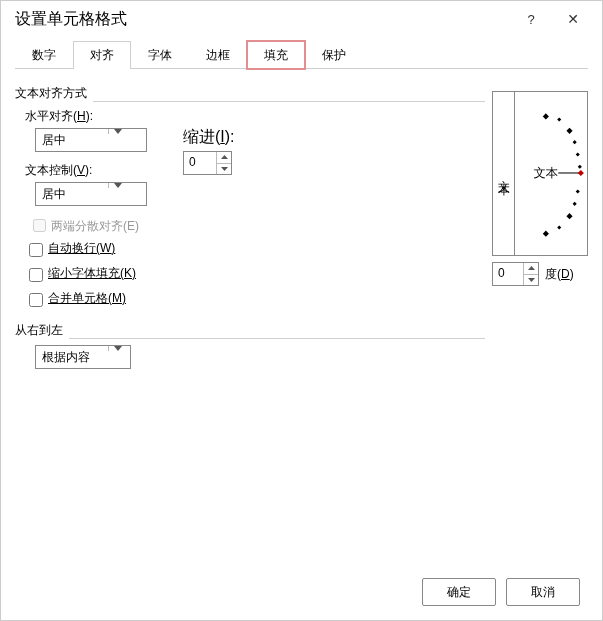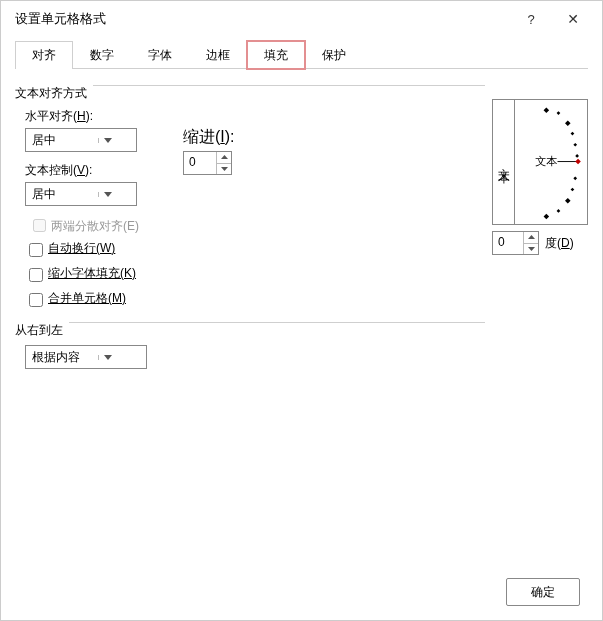--- a/index.html
+++ b/index.html
@@ -14,21 +14,21 @@
     position: relative;
     border: 1px solid #ccc;
   }
   
   .titlebar {
     display: flex;
     align-items: center;
     height: 36px;
     padding: 0 8px 0 14px;
   }
-  .titlebar .title { flex: 1; font-size: 13px; }
+  .titlebar .title { flex: 1; font-size: 16px; }
   .titlebar .tbtn {
     width: 42px;
     height: 30px;
     display: flex;
     align-items: center;
     justify-content: center;
     font-size: 13px;
     color: #333;
   }
   .titlebar .tbtn.close { font-size: 14px; }
@@ -65,21 +65,21 @@
   
   .content {
     position: relative;
     padding: 10px 14px 0 14px;
     height: 505px;
   }
 
   
   .grouphead {
     display: flex;
-    align-items: flex-start;
+    align-items: flex-end;
     margin-top: 6px;
     margin-bottom: 6px;
   }
   .grouphead .ghlabel {
     font-size: 12px;
     white-space: nowrap;
     color: #000;
   }
   .grouphead .ghline {
     flex: 1;
@@ -100,25 +100,25 @@
   }
 
   .fieldlabel {
     font-size: 12px;
     margin: 4px 0 3px 10px;
   }
   .under { text-decoration: underline; }
 
   .combo {
     display: inline-flex;
-    align-items: center;
+    align-items: flex-start;
     border: 1px solid #888;
     background: #fff;
     height: 24px;
-    margin-left: 10px;
+    margin-left: 20px;
   }
   .combo .combotext {
     padding: 3px 6px;
     min-width: 72px;
     font-size: 12px;
   }
   .combo .combobtn {
     width: 18px;
     border-left: 1px solid #bbb;
     display: flex;
@@ -169,22 +169,22 @@
   .spinbox .spinbtns div {
     flex: 1;
     display: flex;
     align-items: center;
     justify-content: center;
   }
   .spinbox .spinbtns div:first-child { border-bottom: 1px solid #bbb; }
   .spinbox .spinbtns svg { width: 7px; height: 4px; }
   .orient-box {
     border: 1px solid #888;
-    height: 126px;
-    margin-top: 20px;
+    height: 165px;
+    margin-top: 12px;
     display: flex;
   }
   .orient-left {
     width: 22px;
     border-right: 1px solid #888;
     display: flex;
     align-items: center;
     justify-content: center;
     writing-mode: vertical-rl;
     text-orientation: upright;
@@ -232,22 +232,22 @@
 </head>
 <body>
 
 <div class="titlebar">
   <div class="title">设置单元格格式</div>
   <div class="tbtn">?</div>
   <div class="tbtn close">✕</div>
 </div>
 
 <div class="tabrow">
+  <div class="tab">数字</div>
   <div class="tab active">对齐</div>
-  <div class="tab">数字</div>
   <div class="tab">字体</div>
   <div class="tab">边框</div>
   <div class="tab highlight">填充</div>
   <div class="tab">保护</div>
 </div>
 
 <div class="content clearfix">
 
   <div class="leftcol">
     <div class="leftcol-inner">
@@ -322,21 +322,21 @@
         <input type="checkbox" style="">
         <span><span>合并单元格(</span><span class="under">M</span><span>)</span></span>
       </div>
 
       
       <div class="grouphead narrow" style="margin-top:12px">
         <span class="ghlabel">从右到左</span>
         <span class="ghline"></span>
       </div>
 
-      <div class="combo" style="width:122px">
+      <div class="combo" style="width:96px">
         <div class="combotext">根据内容</div>
         <div class="combobtn">
           <svg viewBox="0 0 8 5">
               <path d="M0 0 L4 5 L8 0 Z" fill="#555"></path>
             </svg>
         </div>
       </div>
 
     </div>
   </div>
@@ -388,13 +388,14 @@
       <span class="deg-label">
         <span>度(</span><span class="under">D</span><span>)</span>
       </span>
     </div>
   </div>
 
 </div>
 
 <div class="btnbar">
   <div class="btn">确定</div>
+  <div class="btn">取消</div>
 </div>
 
 </body></html>

